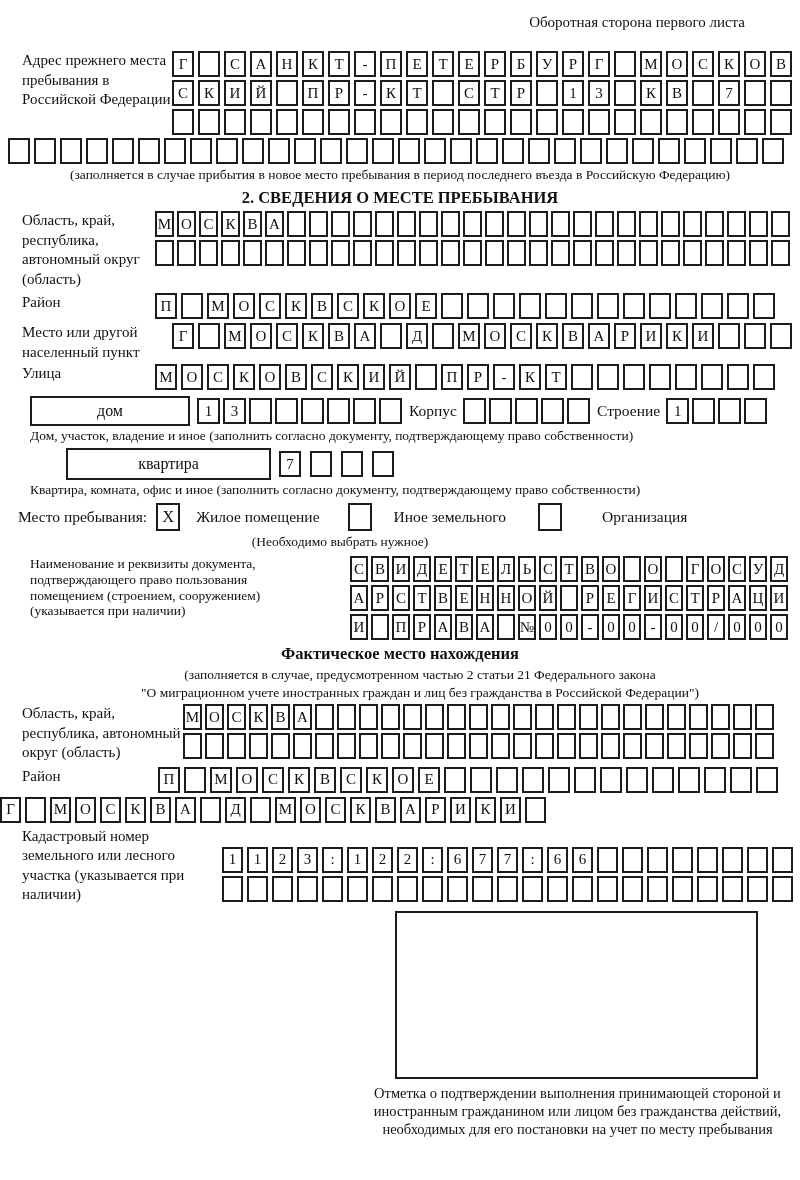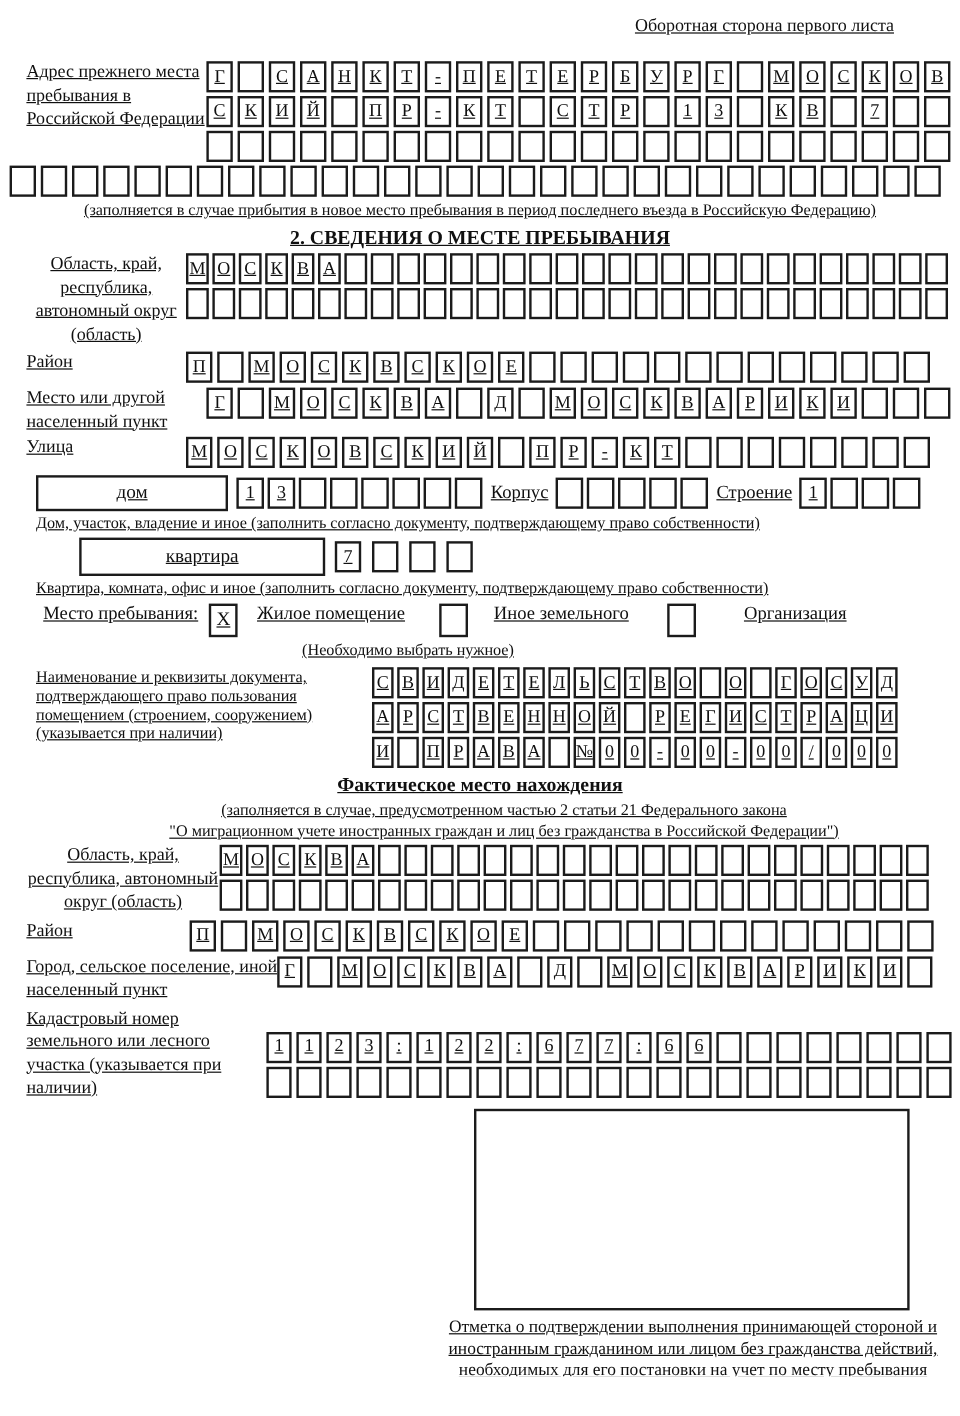--- a/index.html
+++ b/index.html
@@ -1,17 +1,17 @@
 <!DOCTYPE html>
 <html><head>
 <meta charset="utf-8">
 <style>
   html,body{margin:0;padding:0;background:#fff;}
   .page{position:relative;width:800px;height:1147px;overflow:hidden;background:#fff;
-        font-family:"Liberation Serif","DejaVu Serif",serif;color:#101010;text-decoration:underline;}
+        font-family:"Liberation Serif","DejaVu Serif",serif;color:#101010;}
   .hdr-note{padding:14px 55px 0 0;text-align:right;font-size:15px;}
   .frow{display:flex;align-items:flex-start;}
   .flabel{box-sizing:border-box;padding-left:22px;font-size:15px;line-height:1.3;flex:0 0 auto;}
   .boxcol{display:flex;flex-direction:column;gap:3px;}
   .boxrow{display:flex;gap:4px;}
   .cb{box-sizing:border-box;flex:0 0 auto;width:22px;height:26px;border:2px solid #1b1b1b;
       display:flex;align-items:center;justify-content:center;font-size:15px;background:#fff;}
   .bw19{gap:3px;} .bw19 .cb{width:19px;}
   .bw18{gap:3px;} .bw18 .cb{width:18px;}
   .bw21{gap:4px;} .bw21 .cb{width:21px;}
@@ -19,27 +19,27 @@
   .kvgap{gap:9px;}
   .caption{font-size:13.5px;text-align:center;margin-top:3px;}
   .caption-left{font-size:13.5px;margin:2px 0 0 30px;}
   .sec-title{font-size:16.5px;font-weight:bold;text-align:center;margin-top:5px;}
   .sub-cap{font-size:13.5px;text-align:center;line-height:1.3;padding-left:40px;}
   .bigbox{box-sizing:border-box;border:2px solid #1b1b1b;display:flex;align-items:center;
           justify-content:center;font-size:16px;background:#fff;flex:0 0 auto;}
   .inline-label{font-size:15.5px;line-height:30px;flex:0 0 auto;}
   .domrow{display:flex;align-items:center;margin:6px 0 0 30px;}
   .kvrow{display:flex;align-items:center;margin:4px 0 0 30px;padding-left:36px;}
-  .mestorow{display:flex;align-items:flex-start;margin:5px 0 0 36px;font-size:15.5px;}
+  .mestorow{display:flex;align-items:center;margin:5px 0 0 18px;font-size:15.5px;}
   .checkbox{box-sizing:border-box;width:24px;height:28px;border:2px solid #1b1b1b;
             display:flex;align-items:center;justify-content:center;font-size:16px;flex:0 0 auto;}
   .doc-label{box-sizing:border-box;padding-left:30px;width:310px;font-size:13.5px;line-height:1.17;flex:0 0 auto;}
   .stamp-box{box-sizing:border-box;margin:6px 0 0 395px;width:363px;height:168px;border:2px solid #1b1b1b;background:#fff;}
   .stamp-cap{margin:5px 0 0 345px;width:465px;text-align:center;font-size:14.5px;line-height:1.25;}
-  .mt2{margin-top:2px;} .mt3{margin-top:3px;text-align:center;} .mt4{margin-top:4px;} .mt6{margin-top:6px;}
+  .mt2{margin-top:2px;} .mt3{margin-top:3px;} .mt4{margin-top:4px;} .mt6{margin-top:6px;gap:40px;}
   .mt20{margin-top:20px;}
 </style>
 </head>
 <body>
 
 <div class="page">
 
   <div class="hdr-note">Оборотная сторона первого листа</div>
 
   <div class="frow mt20">
@@ -542,21 +542,20 @@
         <span class="cb"></span>
         <span class="cb"></span>
         <span class="cb"></span>
         <span class="cb"></span>
         <span class="cb"></span>
         <span class="cb"></span>
       </div>
   </div>
 
   <div class="frow mt4">
-    <div class="flabel" style="width:231px;">Город, сельское поселение, иной населенный пункт</div>
     <div class="boxrow bw21">
         <span class="cb">Г</span>
         <span class="cb"></span>
         <span class="cb">М</span>
         <span class="cb">О</span>
         <span class="cb">С</span>
         <span class="cb">К</span>
         <span class="cb">В</span>
         <span class="cb">А</span>
         <span class="cb"></span>

